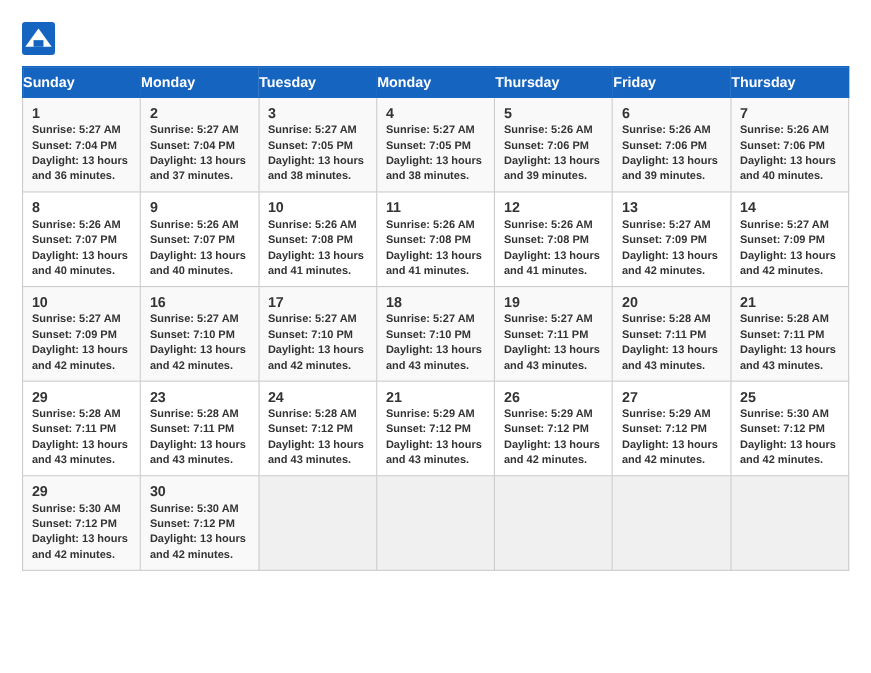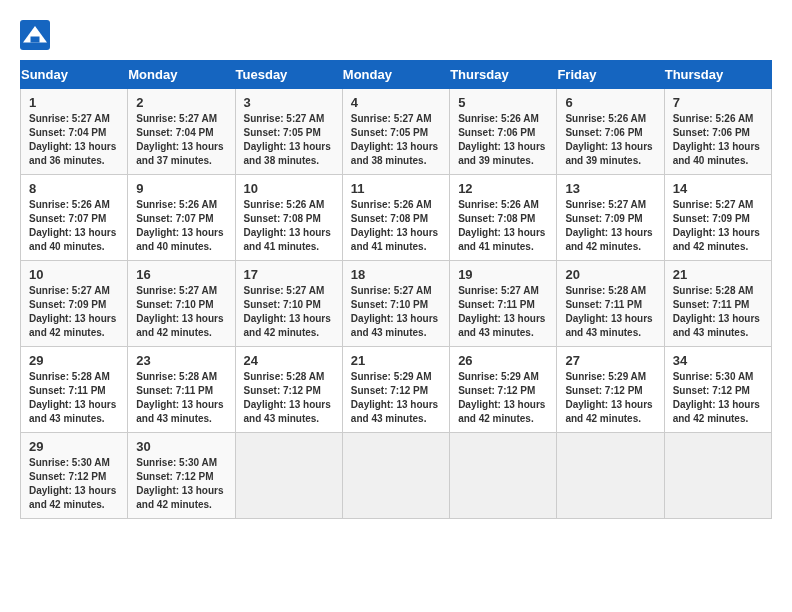--- a/index.html
+++ b/index.html
@@ -232,21 +232,21 @@
         </td>
         <td>
           <span class="day-num">26</span>
         <div class="day-info">Sunrise: 5:29 AM<br>Sunset: 7:12 PM<br>Daylight: 13 hours and 42 minutes.</div>
         </td>
         <td>
           <span class="day-num">27</span>
         <div class="day-info">Sunrise: 5:29 AM<br>Sunset: 7:12 PM<br>Daylight: 13 hours and 42 minutes.</div>
         </td>
         <td>
-          <span class="day-num">34</span>
+          <span class="day-num">25</span>
         <div class="day-info">Sunrise: 5:30 AM<br>Sunset: 7:12 PM<br>Daylight: 13 hours and 42 minutes.</div>
         </td>
       </tr>
       <tr>
         <td>
           <span class="day-num">29</span>
         <div class="day-info">Sunrise: 5:30 AM<br>Sunset: 7:12 PM<br>Daylight: 13 hours and 42 minutes.</div>
         </td>
         <td>
           <span class="day-num">30</span>

